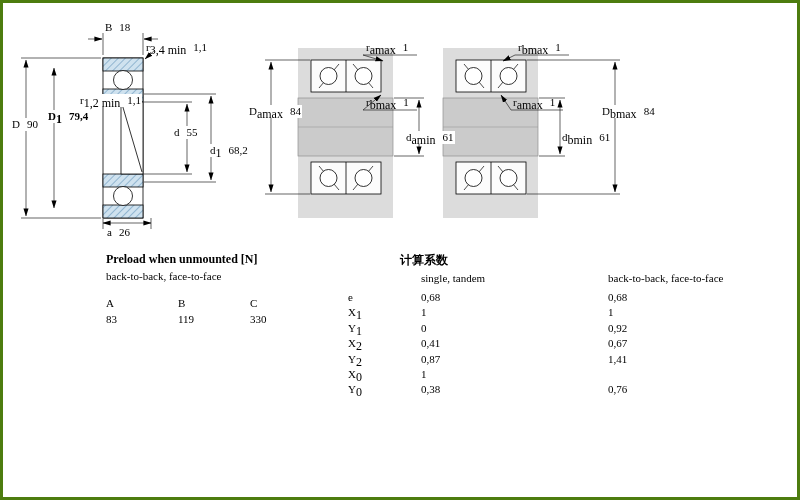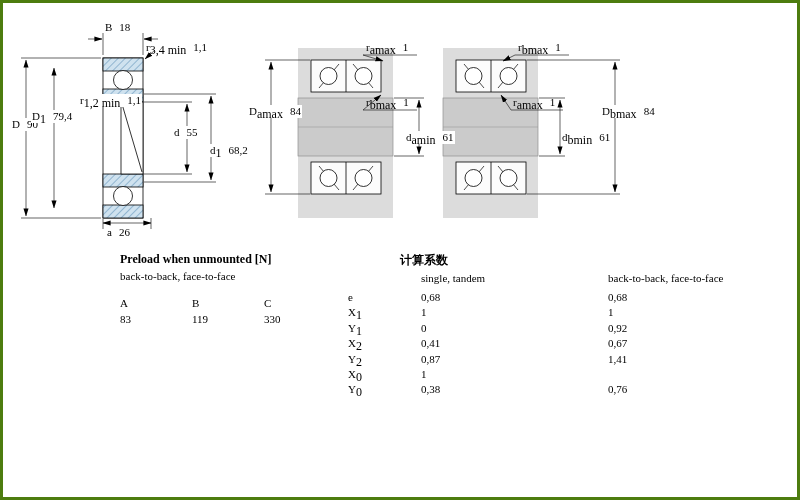--- a/index.html
+++ b/index.html
@@ -126,37 +126,37 @@
         <line x1="536" y1="95" x2="562" y2="95"></line>
         <line x1="536" y1="153" x2="562" y2="153"></line>
         <line x1="557" y1="97" x2="557" y2="151" marker-start="url(#ah)" marker-end="url(#ah)"></line>
       </g>
     </g>
   </svg>
 
   <div class="dim-label" style="left:102px;top:18px;"><span class="sym"><span>B</span></span><span class="val">18</span></div>
   <div class="dim-label" style="left:143px;top:38px;"><span class="sym"><span>r</span><sub>3,4 min</sub></span><span class="val">1,1</span></div>
   <div class="dim-label bg" style="left:8px;top:90px;margin-top:25px;"><span class="sym"><span>D</span></span><span class="val">90</span></div>
-  <div class="dim-label bg" style="left:28px;top:107px;"><span class="sym"><span>D</span><sub>1</sub></span><span class="val">79,4</span></div>
+  <div class="dim-label bg" style="left:44px;top:107px;font-weight:bold;"><span class="sym"><span>D</span><sub>1</sub></span><span class="val">79,4</span></div>
   <div class="dim-label bg" style="left:76px;top:91px;"><span class="sym"><span>r</span><sub>1,2 min</sub></span><span class="val">1,1</span></div>
   <div class="dim-label bg" style="left:170px;top:123px;"><span class="sym"><span>d</span></span><span class="val">55</span></div>
   <div class="dim-label bg" style="left:206px;top:141px;"><span class="sym"><span>d</span><sub>1</sub></span><span class="val">68,2</span></div>
   <div class="dim-label" style="left:104px;top:223px;"><span class="sym"><span>a</span></span><span class="val">26</span></div>
 
   <div class="dim-label" style="left:363px;top:38px;"><span class="sym"><span>r</span><sub>amax</sub></span><span class="val">1</span></div>
   <div class="dim-label bg" style="left:245px;top:102px;"><span class="sym"><span>D</span><sub>amax</sub></span><span class="val">84</span></div>
   <div class="dim-label" style="left:363px;top:93px;"><span class="sym"><span>r</span><sub>bmax</sub></span><span class="val">1</span></div>
   <div class="dim-label bg" style="left:402px;top:128px;"><span class="sym"><span>d</span><sub>amin</sub></span><span class="val">61</span></div>
 
   <div class="dim-label" style="left:515px;top:38px;"><span class="sym"><span>r</span><sub>bmax</sub></span><span class="val">1</span></div>
   <div class="dim-label" style="left:510px;top:93px;"><span class="sym"><span>r</span><sub>amax</sub></span><span class="val">1</span></div>
   <div class="dim-label bg" style="left:598px;top:102px;"><span class="sym"><span>D</span><sub>bmax</sub></span><span class="val">84</span></div>
   <div class="dim-label bg" style="left:558px;top:128px;"><span class="sym"><span>d</span><sub>bmin</sub></span><span class="val">61</span></div>
 
-  <div class="blk" style="left:117px;top:249px;">
+  <div class="blk" style="left:103px;top:249px;">
     <div class="blk-title">Preload when unmounted [N]</div>
     <div class="preload-sub">back-to-back, face-to-face</div>
     <div class="ptable">
       <span>A</span>
       <span>B</span>
       <span>C</span>
       <span>83</span>
       <span>119</span>
       <span>330</span>
     </div>

